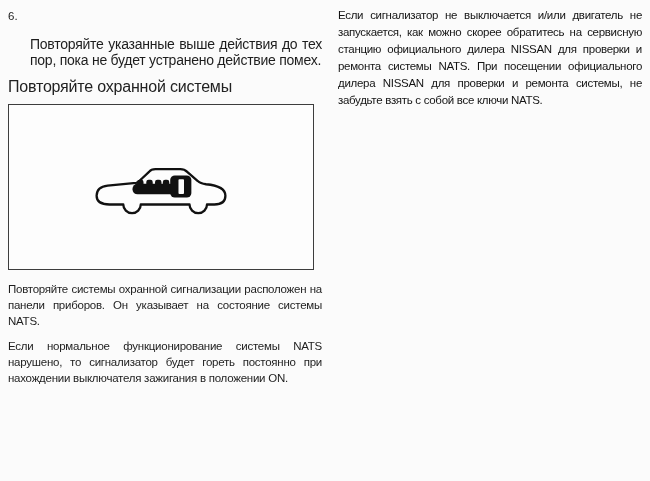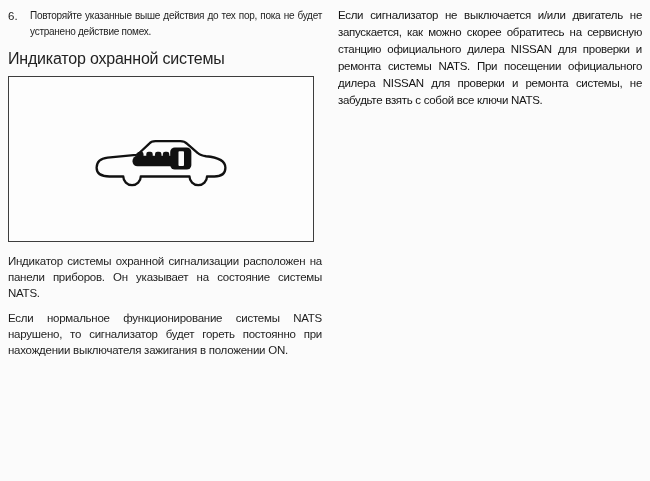--- a/index.html
+++ b/index.html
@@ -31,24 +31,25 @@
     margin: 1px 0 10px 0;
   }
   .step-num {
     flex: none;
     width: 22px;
     font-size: 11.5px;
     line-height: 16px;
   }
   .step-text {
     flex: 1;
-    font-size: 10px;
+    font-size: 14px;
     line-height: 16px;
     letter-spacing: -0.25px;
     text-align: justify;
+    margin-top: 28px;
   }
   h2.section-heading {
     margin: 2px 0 8px 0;
     font-size: 16px;
     font-weight: 500;
     letter-spacing: -0.2px;
     line-height: 18px;
     color: #222;
   }
   figure.indicator-figure {
@@ -75,21 +76,21 @@
 <div class="page">
 
   <div class="col-left">
 
     <div class="step">
       <span class="step-num">6.</span>
       <span class="step-text">Повторяйте указанные выше действия до тех пор, пока не будет устранено действие помех.</span>
     </div>
 
 
-    <h2 class="section-heading">Индикатор охранной системы</h2>
+    <h2 class="section-heading">Повторяйте охранной системы</h2>
 
     <figure class="indicator-figure">
       <svg width="138" height="60" viewBox="0 0 300 130" xmlns="http://www.w3.org/2000/svg" aria-hidden="true">
 
         <path d="M 38,103
                  C 18,103 10,96 10,84
                  C 10,72 18,64 34,62
                  L 96,56
                  C 101,55 105,51 108,47
                  L 124,32
@@ -112,21 +113,21 @@
         <rect x="118" y="49" width="14" height="16" rx="5" fill="#111111"></rect>
         <rect x="137" y="49" width="14" height="16" rx="5" fill="#111111"></rect>
         <rect x="154" y="49" width="14" height="16" rx="5" fill="#111111"></rect>
 
         <rect x="170" y="40" width="46" height="48" rx="10" fill="#111111"></rect>
 
         <rect x="188" y="48" width="12" height="32" rx="2" fill="#fdfdfd"></rect>
       </svg>
     </figure>
 
-    <p class="body-text">Индикатор системы охранной сигнализации расположен на панели приборов. Он указывает на состояние системы NATS.</p>
+    <p class="body-text">Повторяйте системы охранной сигнализации расположен на панели приборов. Он указывает на состояние системы NATS.</p>
 
 
     <p class="body-text">Если нормальное функционирование системы NATS нарушено, то сигнализатор будет гореть постоянно при нахождении выключателя зажигания в положении ON.</p>
 
   </div>
 
   <div class="col-right">
     <p class="body-text">Если сигнализатор не выключается и/или двигатель не запускается, как можно скорее обратитесь на сервисную станцию официального дилера NISSAN для проверки и ремонта системы NATS. При посещении официального дилера NISSAN для проверки и ремонта системы, не забудьте взять с собой все ключи NATS.</p>
   </div>
 

